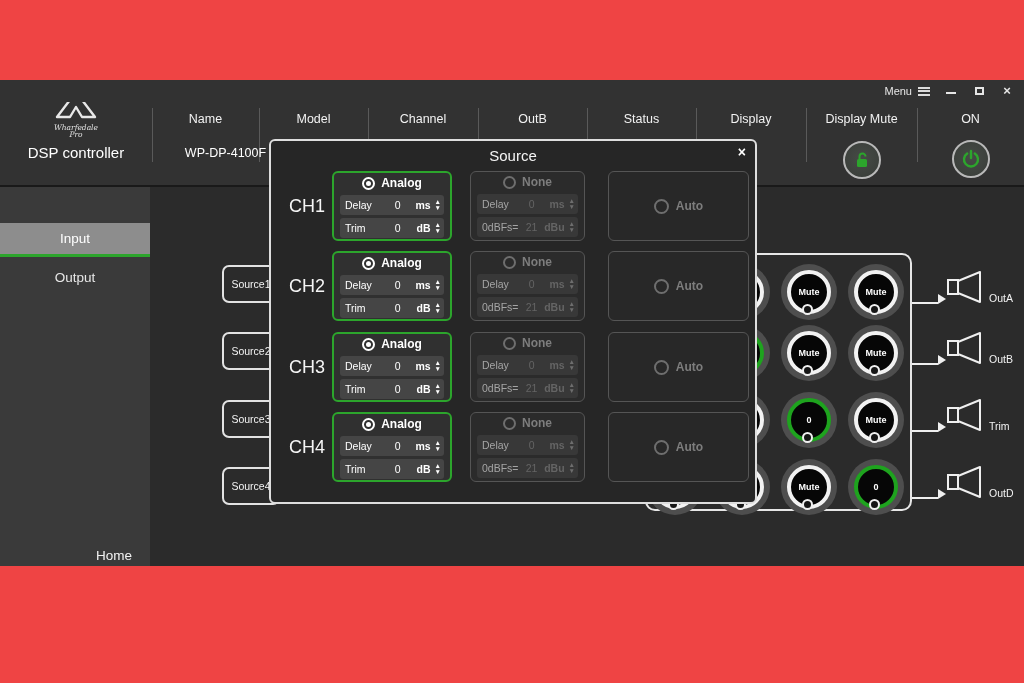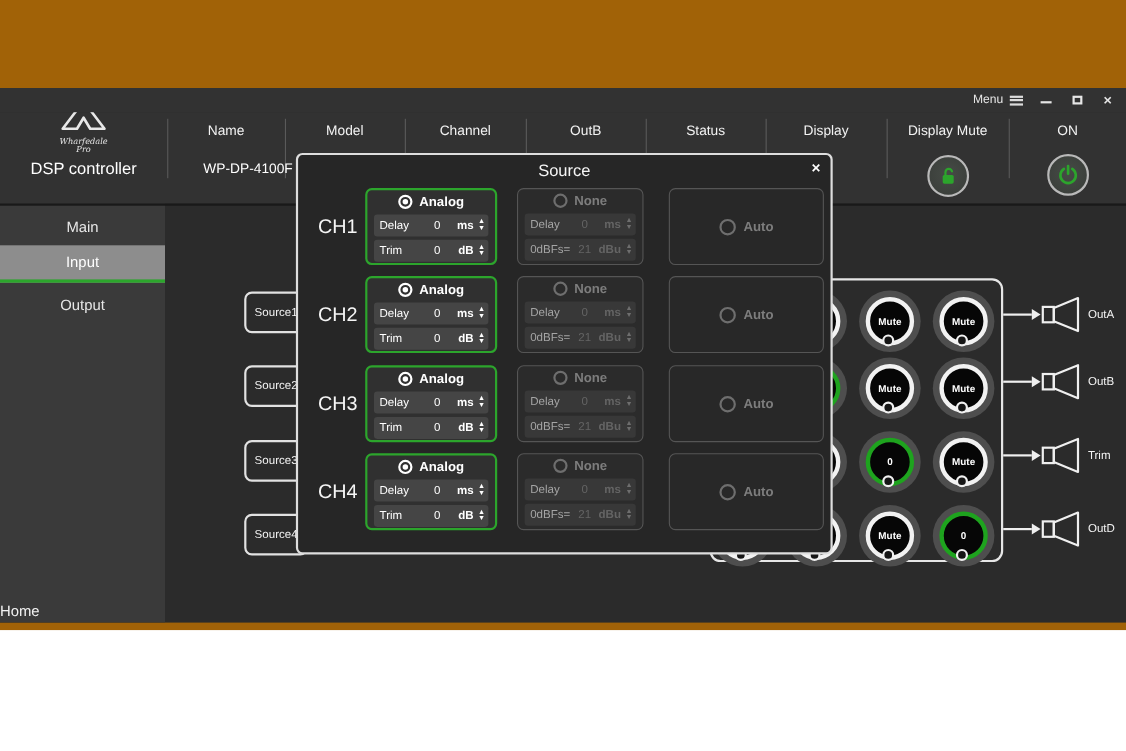--- a/index.html
+++ b/index.html
@@ -1,16 +1,16 @@
 <!DOCTYPE html>
 <html style="--green: #2ca52c; --knob-green: #1ea31e; --main-bg: #2b2b2b; --header-bg: #323232; --sidebar-bg: #3a3a3a; --modal-bg: #262626; --tab-active: #8d8d8d;"><head>
 <meta charset="utf-8">
 <style>
   html,body{margin:0;padding:0;background:#ffffff;font-family:"Liberation Sans",sans-serif;}
-  #stage{position:relative;width:1024px;height:573px;background:#a16207;overflow:hidden;}
+  #stage{position:relative;width:1024px;height:683px;background:#ef4444;overflow:hidden;}
   #app{position:absolute;left:0;top:80px;width:1024px;height:486px;background:var(--main-bg);overflow:hidden;}
 
   
   .titlebar{position:absolute;left:0;top:0;width:1024px;height:22px;background:var(--header-bg);display:flex;justify-content:flex-end;align-items:center;gap:14px;padding-right:10px;box-sizing:border-box;z-index:20;}
   .menu-wrap{display:flex;align-items:center;gap:6px;color:#e6e6e6;font-size:11px;cursor:default;}
   .icon-bars{width:12px;height:9px;display:inline-block;background:
      linear-gradient(#dcdcdc,#dcdcdc) 0 0/12px 2px no-repeat,
      linear-gradient(#dcdcdc,#dcdcdc) 0 3.5px/12px 2px no-repeat,
      linear-gradient(#dcdcdc,#dcdcdc) 0 7px/12px 2px no-repeat;}
   .win-btn{color:#e6e6e6;font-size:12px;line-height:12px;width:14px;text-align:center;}
@@ -27,42 +27,42 @@
   .brand-logo{margin:2px auto 0;}
   .brand-script{font-family:"DejaVu Serif",serif;font-style:italic;font-size:7.5px;color:#e3e3e3;line-height:7px;}
   .brand-title{margin-top:6px;font-size:15px;color:#ffffff;}
   .round-btn{position:absolute;width:38px;height:38px;border-radius:50%;border:2px solid #b9b9b9;background:radial-gradient(circle at 50% 45%,#464b46,#383c38);box-sizing:border-box;display:flex;align-items:center;justify-content:center;}
   .hdr-line{position:absolute;left:0;top:105px;width:1024px;height:2px;background:#191919;z-index:16;}
 
   
   .sidebar{position:absolute;left:0;top:105px;width:150px;height:381px;background:var(--sidebar-bg);z-index:8;}
   .side-item{position:absolute;left:0;width:150px;height:30px;line-height:30px;text-align:center;font-size:13.5px;color:#e8e8e8;}
   .side-item.active{background:var(--tab-active);color:#ffffff;border-bottom:3px solid var(--green);height:31px;line-height:31px;}
-  .home-label{position:absolute;left:0;top:363px;width:132px;text-align:left;font-size:13.5px;color:#f2f2f2;}
+  .home-label{position:absolute;left:0;top:363px;width:132px;text-align:right;font-size:13.5px;color:#f2f2f2;}
 
   
   .src-col{position:absolute;left:0;top:0;z-index:5;}
   .src-box{position:absolute;left:222px;width:58px;height:38px;border:2px solid #e2e2e2;border-radius:7px;background:var(--main-bg);color:#f3f3f3;font-size:10.5px;display:flex;align-items:center;justify-content:center;box-sizing:border-box;}
   .src-box:nth-of-type(1){top:185px}.src-box:nth-of-type(2){top:252px}
   .src-box:nth-of-type(3){top:320px}.src-box:nth-of-type(4){top:387px}
 
   .matrix-box{position:absolute;left:645px;top:173px;width:267px;height:258px;border:2px solid #e6e6e6;border-radius:10px;box-sizing:border-box;z-index:5;}
   .mcol-h{position:absolute;top:176px;width:56px;text-align:center;font-size:10.5px;color:#f3f3f3;z-index:6;}
 
   .knob{position:absolute;width:44px;height:44px;border-radius:50%;background:#060606;border:4px solid #f2f2f2;box-sizing:border-box;box-shadow:0 0 0 6px #4e4e4e;display:flex;align-items:center;justify-content:center;z-index:6;}
   .knob[data-state="on"]{border-color:var(--knob-green);}
   .knob-label{color:#ffffff;font-size:9px;font-weight:bold;}
   .knob-dot{position:absolute;left:11px;top:30px;width:11px;height:11px;border-radius:50%;background:#161616;border:2px solid #f0f0f0;box-sizing:border-box;}
   .knob[data-col="0"]{left:653px}.knob[data-col="1"]{left:720px}
   .knob[data-col="2"]{left:787px}.knob[data-col="3"]{left:854px}
   .knob[data-row="0"]{top:190px}.knob[data-row="1"]{top:251px}
   .knob[data-row="2"]{top:318px}.knob[data-row="3"]{top:385px}
 
   .out-col{position:absolute;left:0;top:0;z-index:5;}
-  .out-row{position:absolute;left:912px;width:112px;height:36px;display:flex;align-items:center;}
+  .out-row{position:absolute;left:912px;width:112px;height:36px;display:flex;align-items:flex-end;}
   .out-row:nth-of-type(1){top:188px}.out-row:nth-of-type(2){top:249px}
   .out-row:nth-of-type(3){top:316px}.out-row:nth-of-type(4){top:383px}
   .arrow-line{width:26px;height:2px;background:#efefef;}
   .arrow-head{width:0;height:0;border-left:8px solid #efefef;border-top:5px solid transparent;border-bottom:5px solid transparent;}
   .out-label{color:#f3f3f3;font-size:10.5px;margin-left:3px;}
 
   
   .modal{position:absolute;left:269px;top:59px;width:488px;height:365px;background:var(--modal-bg);border:2px solid #dedede;border-radius:6px;box-sizing:border-box;z-index:50;}
   .modal-title{position:absolute;left:0;top:6px;width:100%;text-align:center;font-size:15px;color:#f5f5f5;}
   .modal-close{position:absolute;right:9px;top:3px;color:#ffffff;font-size:14px;font-weight:bold;line-height:16px;}
@@ -155,21 +155,20 @@
       </svg>
     </div>
   </div>
   <div class="hdr-line"></div>
 
   <svg class="net-icon" width="28" height="28" viewBox="0 0 28 28">
     <circle cx="13" cy="14" r="9" fill="none" stroke="#2ca52c" stroke-width="4"></circle>
   </svg>
 
   <div class="sidebar">
-    <div class="side-item" style="top:7px">Main</div>
     <div class="side-item active" style="top:38px">Input</div>
     <div class="side-item" style="top:78px">Output</div>
     <div class="home-label">Home</div>
 
   </div>
 
   <div class="src-col">
 
       <div class="src-box">
           <span>Source1</span>

